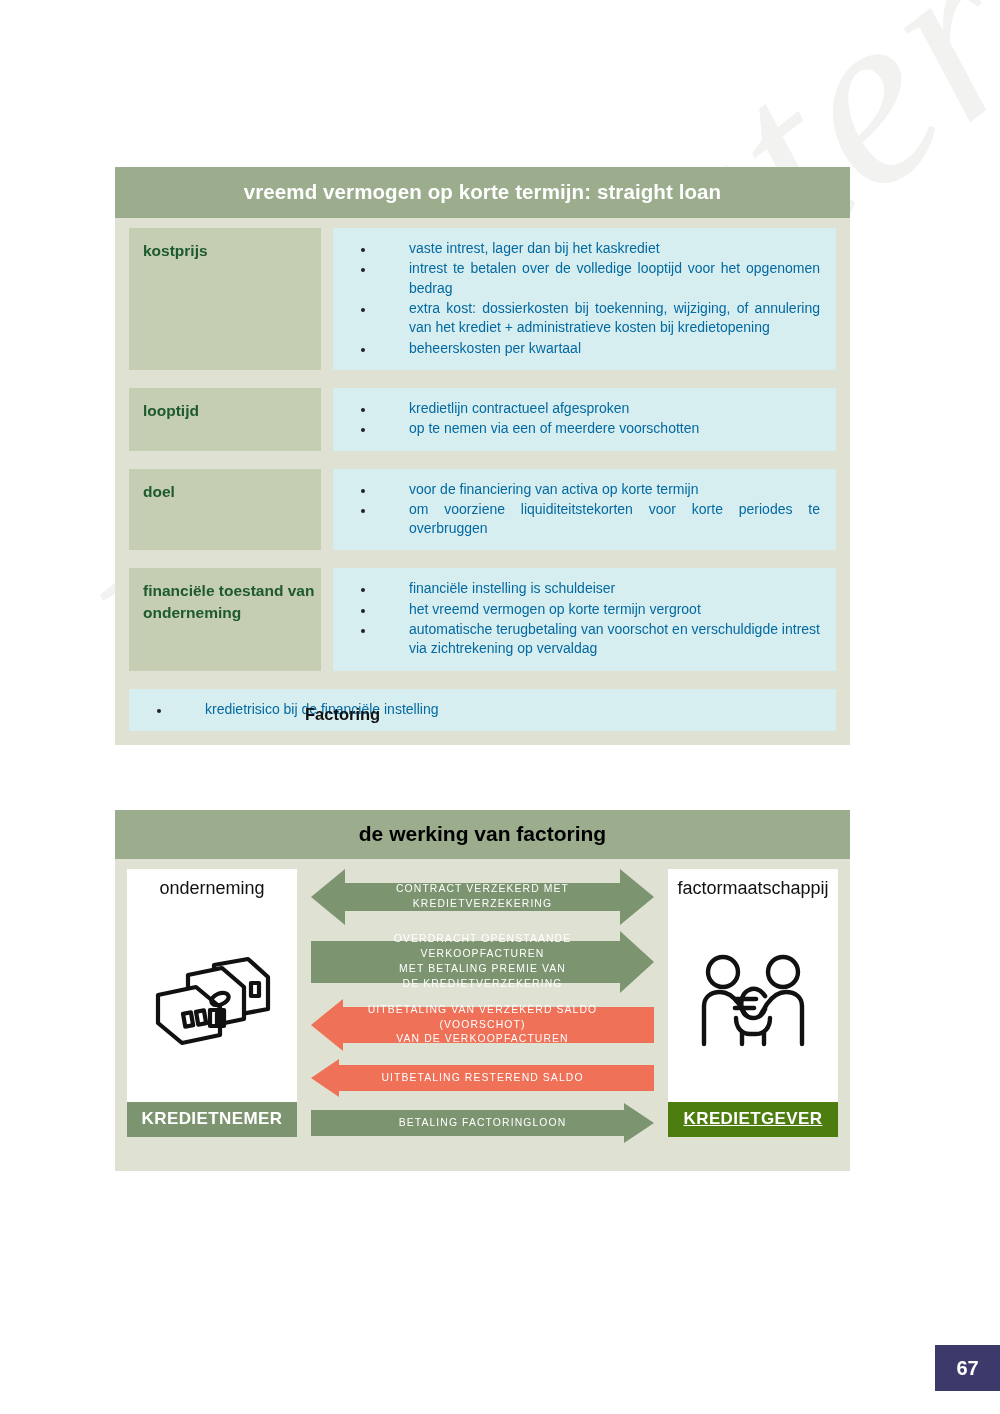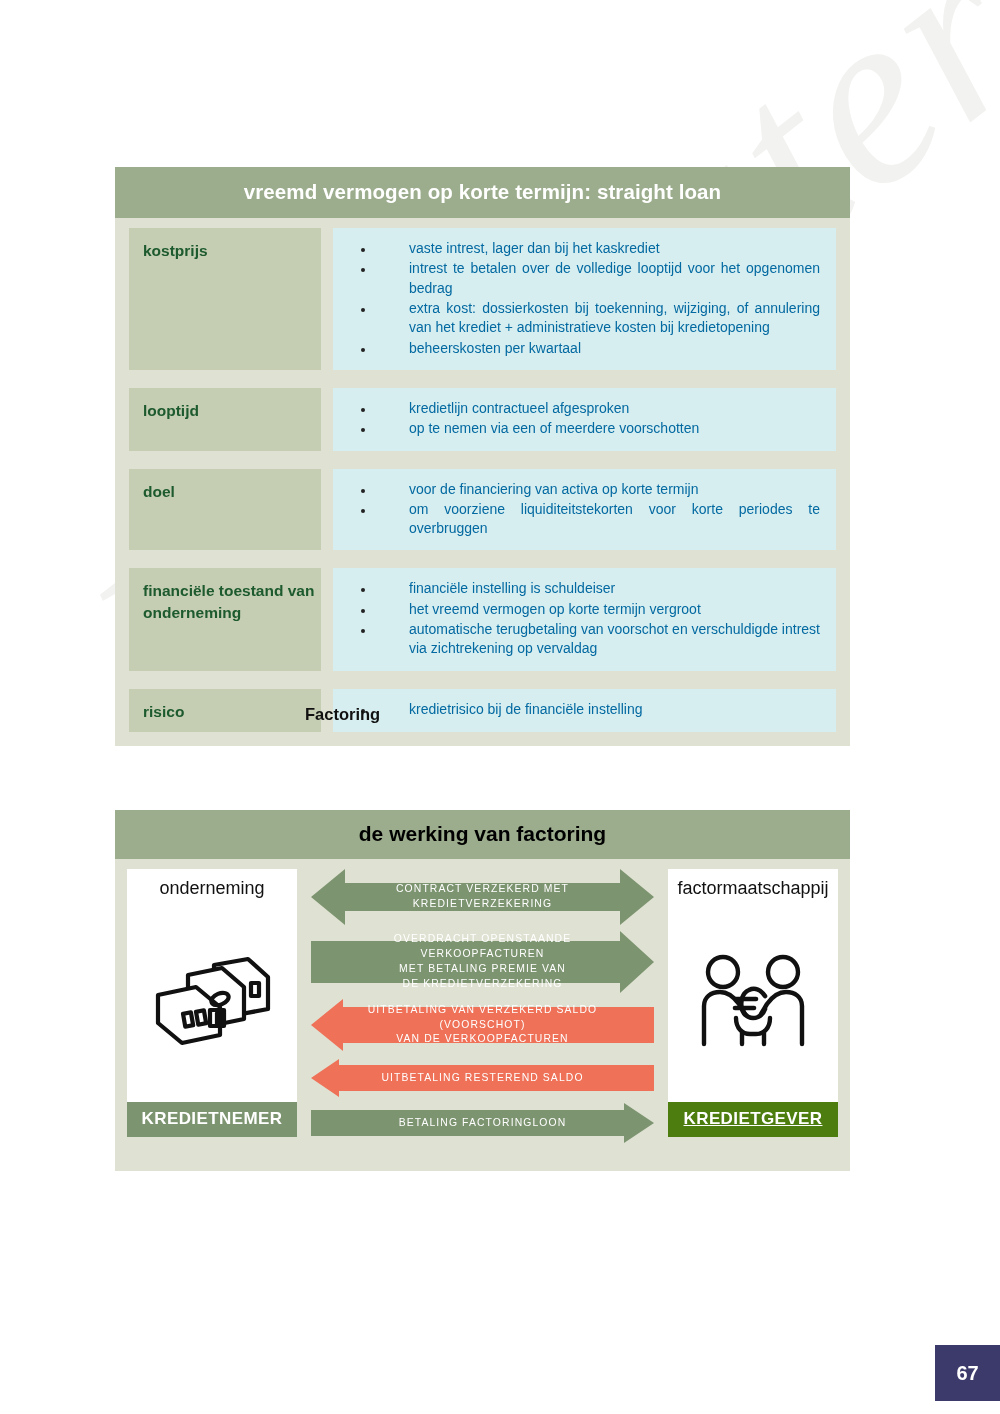--- a/index.html
+++ b/index.html
@@ -226,21 +226,21 @@
     width: 100%; height: 100%;
     z-index: 1;
   }
 
   
   .page-badge {
     position: absolute;
     left: 935px;
     top: 1345px;
     width: 65px;
-    height: 56px;
+    height: 46px;
     background: #3c3a6b;
     color: #ffffff;
     font-weight: bold;
     font-size: 20px;
     display: flex;
     align-items: center;
     justify-content: center;
   }
 </style>
 </head>
@@ -293,21 +293,20 @@
         <div class="tcell">
           <ul>
             <li class="nojust">financiële instelling is schuldeiser</li>
             <li class="nojust">het vreemd vermogen op korte termijn vergroot</li>
             <li>automatische terugbetaling van voorschot en verschuldigde intrest via zichtrekening op vervaldag</li>
           </ul>
         </div>
       </div>
 
       <div class="trow">
-        <div class="tlabel">risico</div>
         <div class="tcell">
           <ul>
             <li class="nojust">kredietrisico bij de financiële instelling</li>
           </ul>
         </div>
       </div>
 
     </div>
   </div>
 

